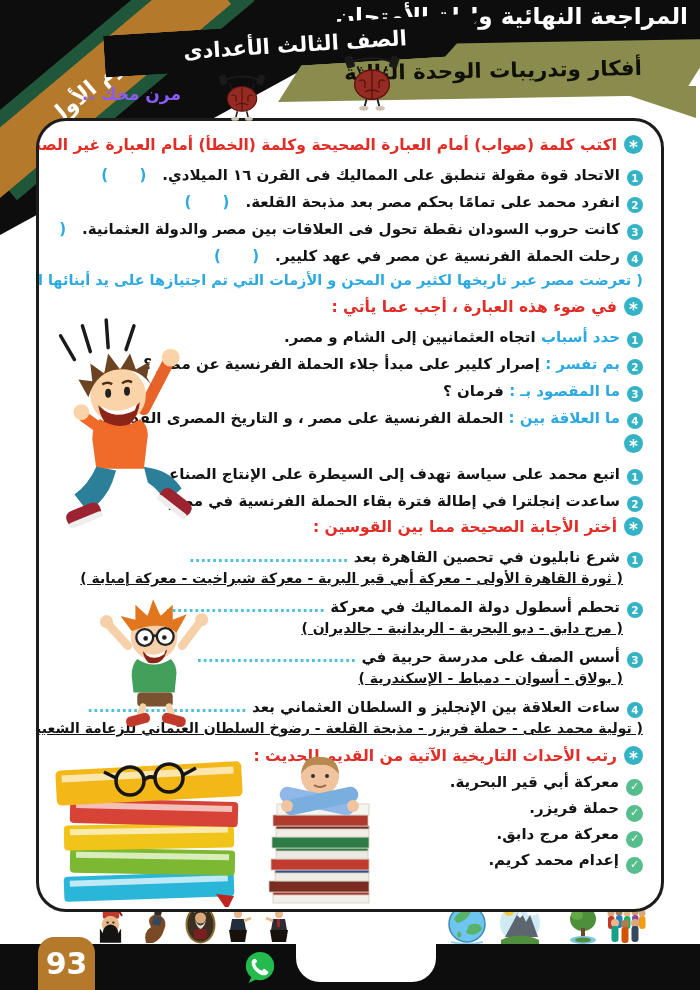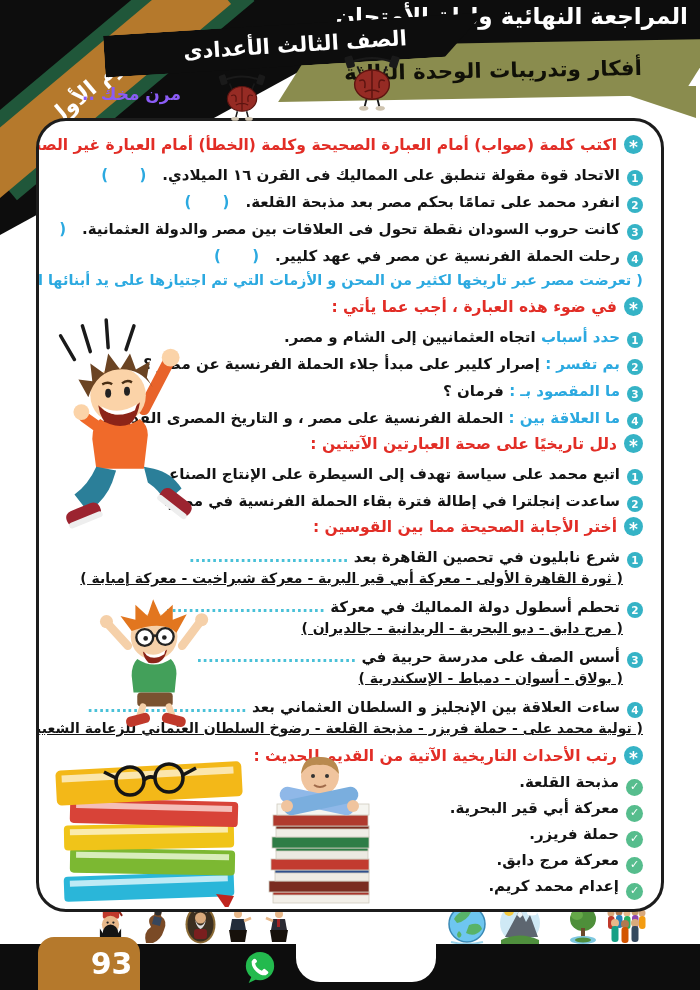--- a/index.html
+++ b/index.html
@@ -54,21 +54,21 @@
   .boy1{left:48px;top:306px;width:160px;height:238px;}
   .boy2{left:92px;top:588px;width:126px;height:140px;}
   .books{left:48px;top:750px;width:200px;height:157px;}
   .boybooks{left:243px;top:750px;width:150px;height:157px;}
   
   .foot-bar{position:absolute;left:0;right:0;bottom:0;height:46px;background:#0d0d0d;z-index:2;}
   .foot-notch{position:absolute;left:296px;top:944px;width:140px;height:38px;background:#fff;
               border-radius:0 0 24px 24px;z-index:3;}
   .page-tab{position:absolute;left:38px;top:937px;width:57px;height:53px;background:#b5792c;
             border-radius:16px 16px 0 0;z-index:4;display:flex;align-items:center;justify-content:center;
-            color:#fff;font-size:30px;padding-left:45px;}
+            color:#fff;font-size:30px;}
   .wa{position:absolute;left:243px;top:950px;width:34px;height:34px;z-index:5;}
   .mini{position:absolute;z-index:2;}
 </style>
 </head>
 <body>
 
 <div class="page">
 
   <div class="hdr-band"></div>
   <div class="hdr-tri"></div>
@@ -150,21 +150,20 @@
         <span class="numc">3</span><span class="lead">ما المقصود بـ :</span> <span>فرمان ؟</span>
       </div>
       <div class="item">
         <span class="numc">4</span><span class="lead">ما العلاقة بين :</span> <span>الحملة الفرنسية على مصر ، و التاريخ المصرى القديم ؟</span>
       </div>
     </div>
 
     <div class="sec">
       <div class="sec-h">
         <span class="ast">*</span>
-        <span>دلل تاريخيًا على صحة العبارتين الآتيتين :</span>
       </div>
       <div class="item">
         <span class="numc">1</span><span>اتبع محمد على سياسة تهدف إلى السيطرة على الإنتاج الصناعي.</span>
       </div>
       <div class="item">
         <span class="numc">2</span><span>ساعدت إنجلترا في إطالة فترة بقاء الحملة الفرنسية في مصر.</span>
       </div>
     </div>
 
     <div class="sec">
@@ -187,23 +186,20 @@
       <div class="item">
         <span class="numc">4</span><span>ساءت العلاقة بين الإنجليز و السلطان العثماني بعد</span> <span class="dots">............................</span>
       </div>
       <div class="opts wide">( تولية محمد على  -  حملة فريزر  -  مذبحة القلعة  -  رضوخ السلطان العثماني للزعامة الشعبية )</div>
     </div>
 
     <div class="sec">
       <div class="sec-h">
         <span class="ast">*</span>
         <span>رتب الأحداث التاريخية الآتية من القديم للحديث :</span>
-      </div>
-      <div class="q5i">
-        <span class="chk">✓</span><span>مذبحة القلعة.</span>
       </div>
       <div class="q5i">
         <span class="chk">✓</span><span>معركة أبي قير البحرية.</span>
       </div>
       <div class="q5i">
         <span class="chk">✓</span><span>حملة فريزر.</span>
       </div>
       <div class="q5i">
         <span class="chk">✓</span><span>معركة مرج دابق.</span>
       </div>

